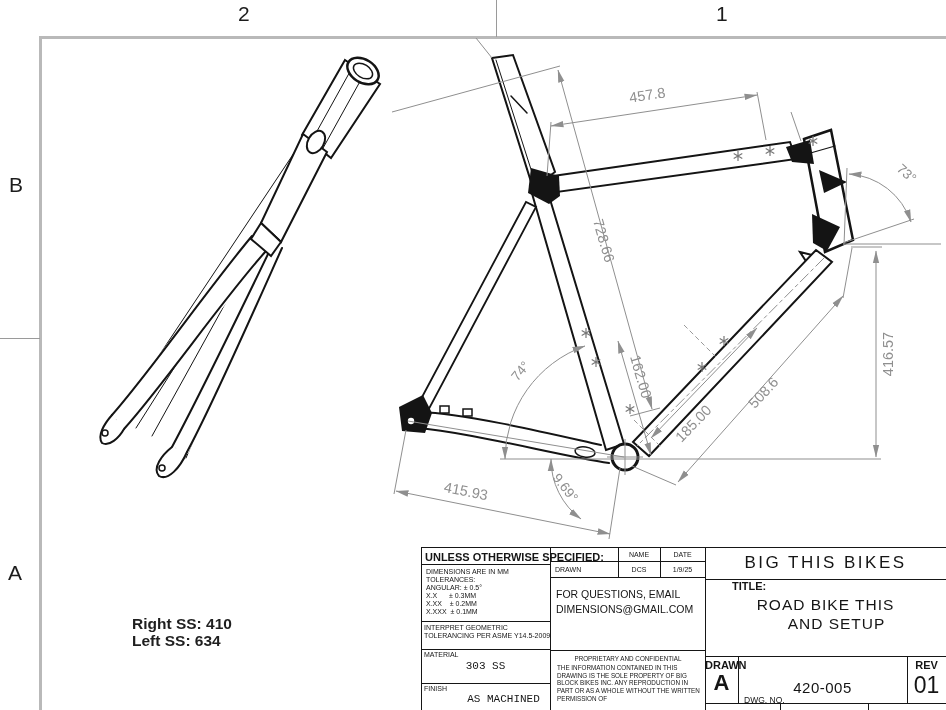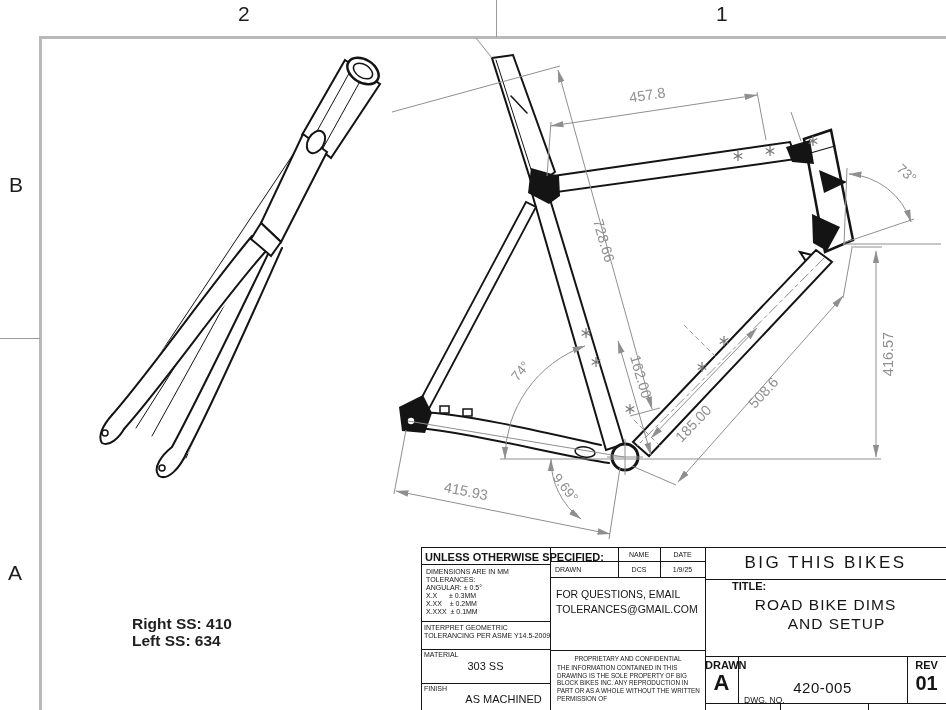--- a/index.html
+++ b/index.html
@@ -12,25 +12,25 @@
   
   #cad{position:absolute;left:0;top:0;}
   
   .vl,.hl{position:absolute;background:#161616;}
   .tbx{position:absolute;white-space:pre;line-height:1.15;}
   .t6{font-size:6.3px;}
   .t7{font-size:7px;}
   .t75{font-size:11px;font-weight:bold;}
   .t85{font-size:8.5px;}
   .t10{font-size:10.5px;}
-  .t11{font-size:11px;}
+  .t11{font-size:11px;font-family:Liberation Mono, monospace;}
   .t15{font-size:15px;letter-spacing:0.5px;}
   .t155{font-size:15.5px;letter-spacing:1px;}
   .t17{font-size:17px;letter-spacing:2.5px;}
-  .t20{font-size:20px;font-weight:bold;}
+  .t20{font-size:23px;}
   .t22b{font-size:22px;font-weight:bold;}
   .ctr{text-align:center;}
   .wrap{white-space:normal;}
   .note{position:absolute;font-size:15.5px;color:#1f1f1f;line-height:17px;}
 </style>
 </head>
 <body>
 
 <div class="border-bar" style="left:39px;top:36px;width:907px;height:3px;"></div>
 <div class="border-bar" style="left:39px;top:36px;width:3px;height:674px;"></div>
@@ -253,28 +253,28 @@
   <div class="tbx t11 ctr" style="left:421px;top:660px;width:129px;">303 SS</div>
   <div class="tbx t7" style="left:424px;top:685px;">FINISH</div>
   <div class="tbx t11 ctr" style="left:439px;top:693px;width:129px;">AS MACHINED</div>
 
   <div class="tbx t7 ctr" style="left:618px;top:551px;width:42px;">NAME</div>
   <div class="tbx t7 ctr" style="left:660px;top:551px;width:45px;">DATE</div>
   <div class="tbx t7" style="left:555px;top:566px;">DRAWN</div>
   <div class="tbx t7 ctr" style="left:618px;top:566px;width:42px;">DCS</div>
   <div class="tbx t7 ctr" style="left:660px;top:566px;width:45px;">1/9/25</div>
   <div class="tbx t10" style="left:556px;top:588px;">FOR QUESTIONS, EMAIL</div>
-  <div class="tbx t10" style="left:556px;top:603px;">TOLERANCES@GMAIL.COM</div>
+  <div class="tbx t10" style="left:556px;top:603px;">DIMENSIONS@GMAIL.COM</div>
 
   <div class="tbx t6 ctr" style="left:554px;top:655px;width:148px;">PROPRIETARY AND CONFIDENTIAL</div>
   <div class="tbx t6 wrap" style="left:557px;top:664px;width:146px;line-height:7.7px;">THE INFORMATION CONTAINED IN THIS DRAWING IS THE SOLE PROPERTY OF BIG BLOCK BIKES INC. ANY REPRODUCTION IN PART OR AS A WHOLE WITHOUT THE WRITTEN PERMISSION OF</div>
 
   <div class="tbx t17 ctr" style="left:705px;top:553px;width:241px;">BIG THIS BIKES</div>
   <div class="tbx t75" style="left:709px;top:580px;margin-left:23px;">TITLE:</div>
-  <div class="tbx t155 ctr" style="left:705px;top:596px;width:241px;">ROAD BIKE DIMS</div>
+  <div class="tbx t155 ctr" style="left:705px;top:596px;width:241px;">ROAD BIKE THIS</div>
   <div class="tbx t155 ctr" style="left:705px;top:615px;width:263px;">AND SETUP</div>
   <div class="tbx t75 ctr" style="left:705px;top:659px;width:33px;">DRAWN</div>
   <div class="tbx t22b ctr" style="left:705px;top:670px;width:33px;">A</div>
   <div class="tbx t85" style="left:744px;top:696px;">DWG. NO.</div>
   <div class="tbx t15 ctr" style="left:738px;top:679px;width:169px;">420-005</div>
   <div class="tbx t75 ctr" style="left:907px;top:659px;width:39px;">REV</div>
   <div class="tbx t20 ctr" style="left:907px;top:672px;width:39px;">01</div>
 </div>
 
 </body></html>

